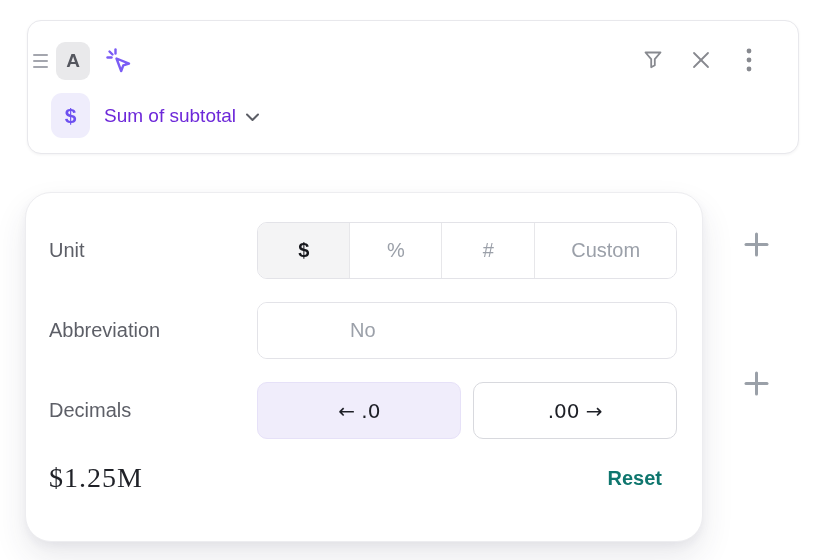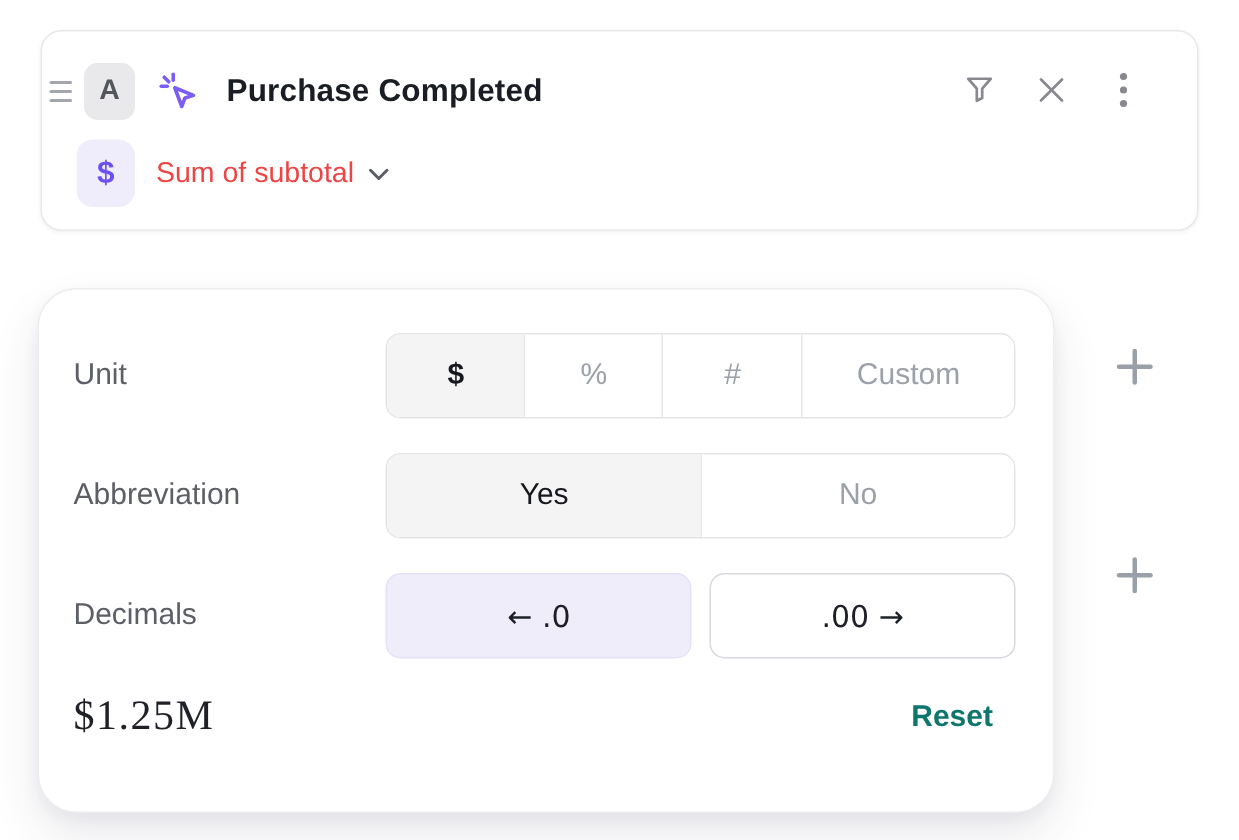--- a/index.html
+++ b/index.html
@@ -28,21 +28,21 @@
               align-items:center; justify-content:center; cursor:pointer; border-radius:8px; }
 
   .card-row2 { display:flex; align-items:center; padding:13px 0 0 23px; }
   .metric-badge {
     width:39px; height:45px; border-radius:11px; background:#efedfc;
     color:#6d50f0; font-weight:700; font-size:21px;
     display:flex; align-items:center; justify-content:center;
   }
   .metric-select { margin-left:14px; background:none; border:none; display:flex; align-items:center;
                    gap:9px; cursor:pointer; font-family:inherit; }
-  .metric-select span { font-size:19px; color:#ef4444; }
+  .metric-select span { font-size:19px; color:#6d28d9; }
 
   
   .panel {
     position:absolute; left:25px; top:192px; width:678px; height:350px;
     background:#fff; border:1px solid #ededf0; border-radius:26px;
     box-shadow:0 16px 32px rgba(45,45,75,.10), 0 4px 10px rgba(45,45,75,.05);
     padding:29px 25px 0 23px;
   }
   .prow { display:flex; align-items:center; margin-bottom:23px; }
   .plabel { width:209px; font-size:20px; color:#5d5f67; }
@@ -90,21 +90,20 @@
         </span>
       <span class="a-badge">A</span>
       <span class="click-ic">
         <svg width="32" height="32" viewBox="0 0 32 32" fill="none" stroke="#7b5cf5" stroke-width="2.4" stroke-linecap="round" stroke-linejoin="round">
           <path d="M13.5 13.5 L26 18.6 L20.3 20.3 L18.2 26 Z" fill="#fff"></path>
           <line x1="4.5" y1="12.5" x2="8.5" y2="12.5"></line>
           <line x1="6.5" y1="6.5" x2="9.5" y2="9.5"></line>
           <line x1="12.5" y1="4.5" x2="12.5" y2="8.5"></line>
         </svg>
       </span>
-      <h1 class="title">Purchase Completed</h1>
       <div class="actions">
         <button class="icon-btn">
           <span>
             <svg width="24" height="24" viewBox="0 0 24 24" fill="none" stroke="#87898f" stroke-width="1.8" stroke-linejoin="round">
               <path d="M4.5 4.5 h15 l-5.7 6.6 v6.2 l-3.6 1.9 v-8.1 Z"></path>
             </svg>
           </span>
         </button>
         <button class="icon-btn">
           <span>
@@ -148,21 +147,20 @@
         <button class="seg seg-unit seg--on">$</button>
         <button class="seg seg-unit2">%</button>
         <button class="seg seg-unit3">#</button>
         <button class="seg seg-grow">Custom</button>
       </div>
     </div>
 
     <div class="prow">
       <span class="plabel">Abbreviation</span>
       <div class="seg-group">
-        <button class="seg seg-half seg--on">Yes</button>
         <button class="seg seg-half">No</button>
       </div>
     </div>
 
     <div class="prow">
       <span class="plabel">Decimals</span>
       <div class="dec-wrap">
         <button class="dec-btn dec-btn--on">← .0</button>
         <button class="dec-btn dec-btn--off">.00 →</button>
       </div>

